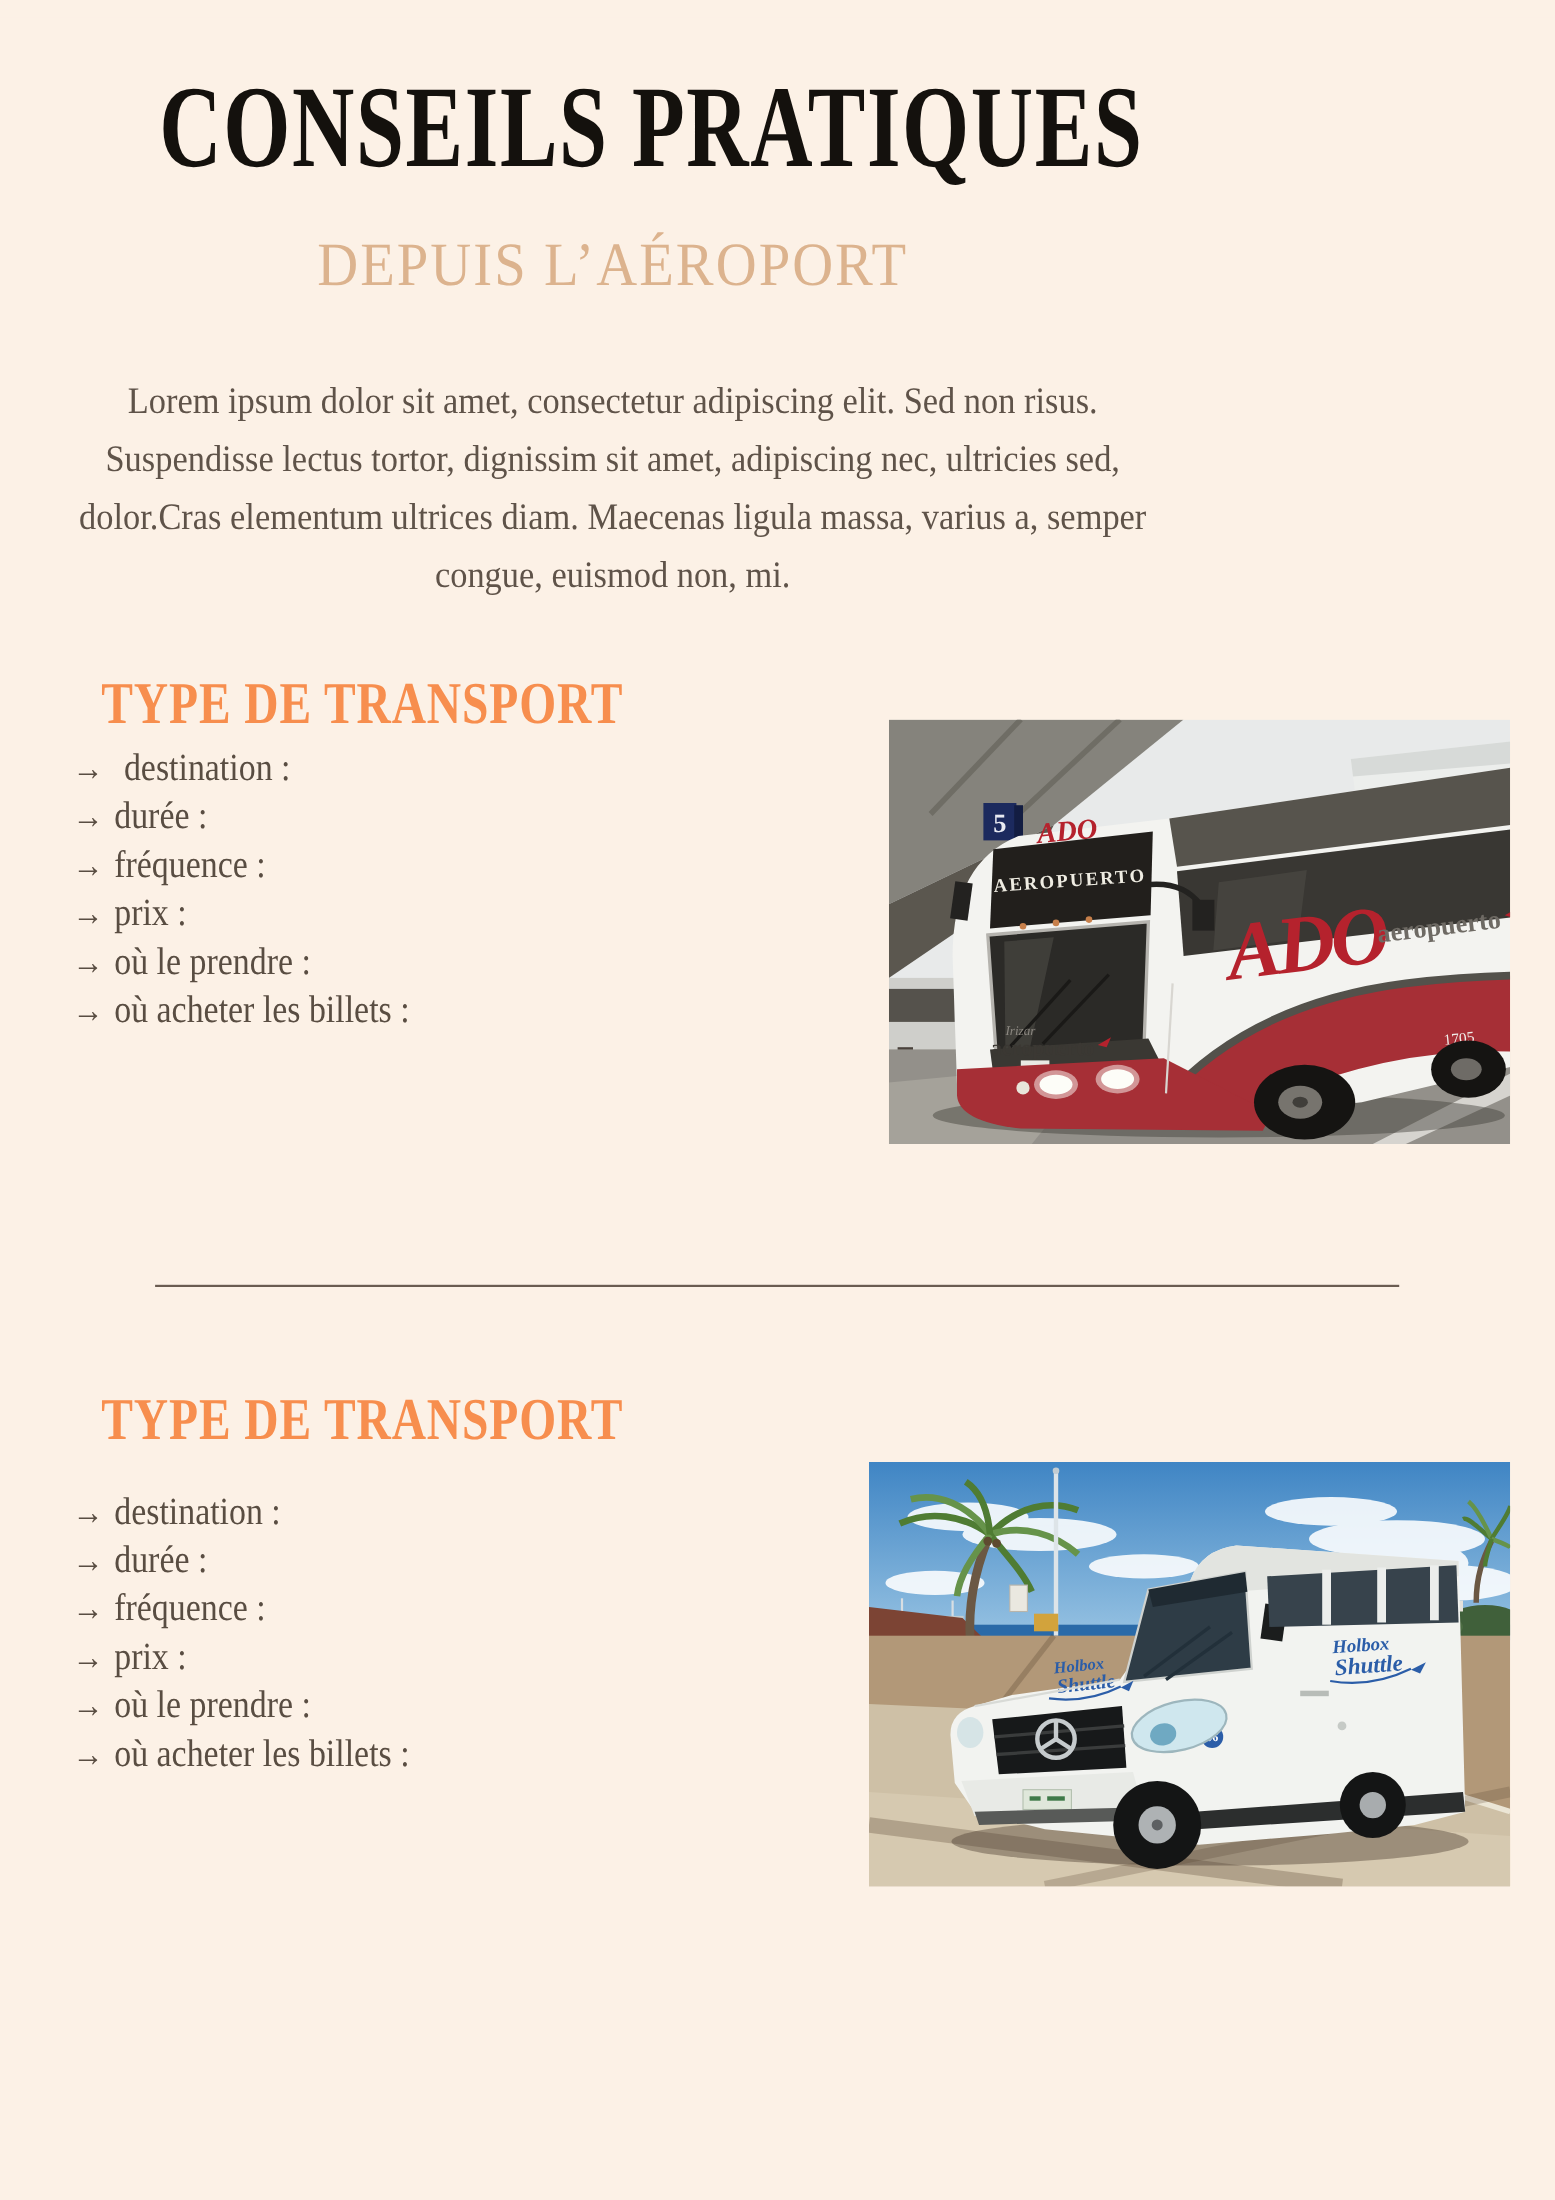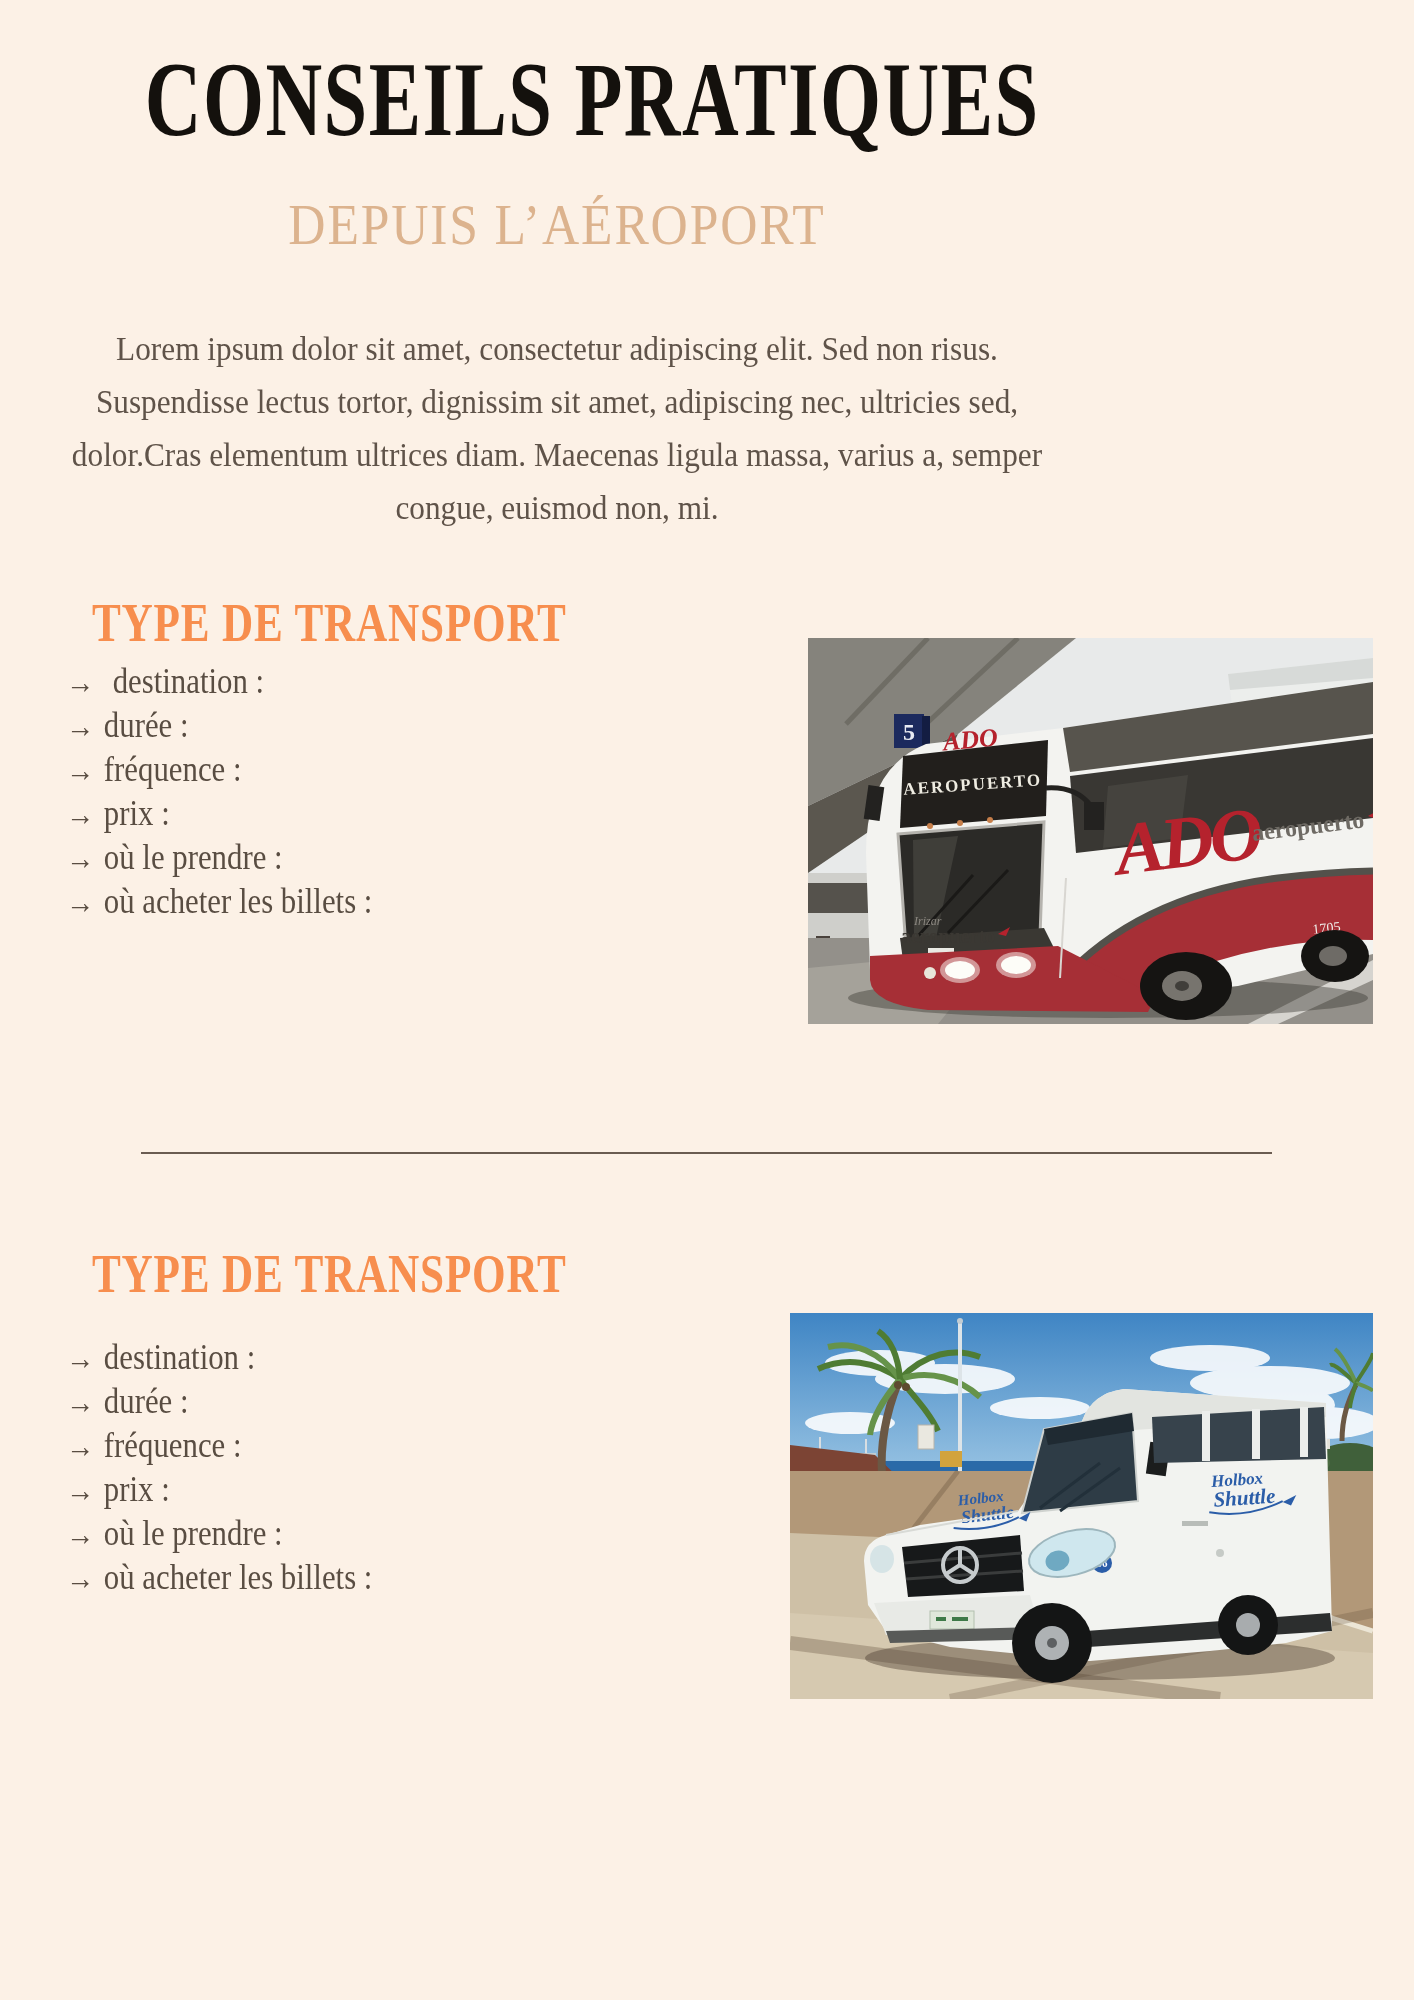--- a/index.html
+++ b/index.html
@@ -1,18 +1,18 @@
 <!DOCTYPE html>
 <html><head>
 <meta charset="utf-8">
 <style>
   html,body { margin:0; padding:0; background:#fcf1e6; }
   .page {
     position:relative; width:1414px; height:1760px; background:#fcf1e6;
-    font-family:"Liberation Serif", serif; overflow:hidden;
+    font-family:"Liberation Serif", serif; overflow:hidden;margin-top:16px;
   }
   .title {
     position:absolute; top:44px; left:0; width:1114px; margin:0;
     text-align:center; font-size:106px; font-weight:700; color:#14110d;
     transform:scaleX(0.74); transform-origin:50% 0; white-space:nowrap;
     line-height:1.05; letter-spacing:2px;
   }
   .subtitle {
     position:absolute; top:193px; left:0; width:1114px;
     text-align:center; font-size:56px; font-weight:400; color:#dcb38e;

